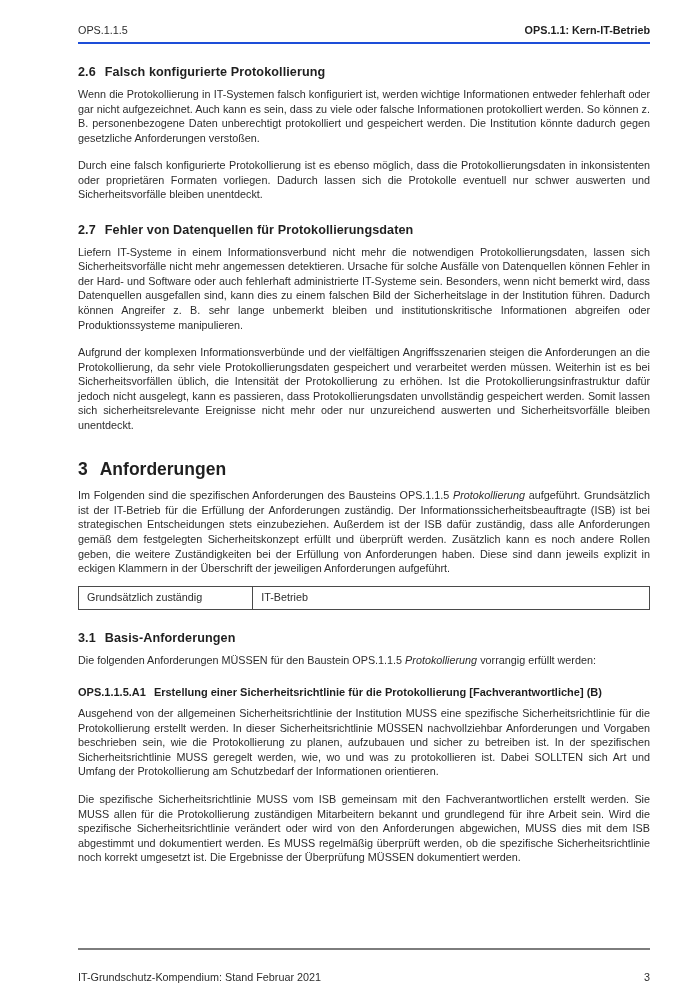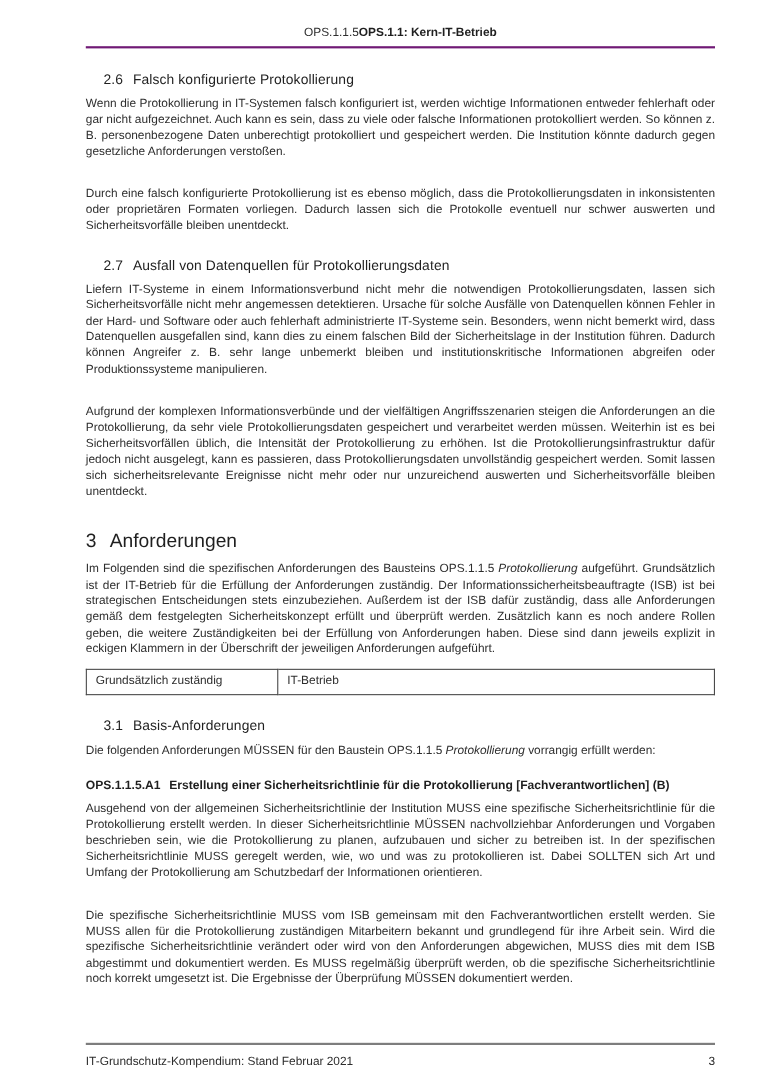--- a/index.html
+++ b/index.html
@@ -12,41 +12,41 @@
     overflow: hidden;
   }
   .page {
     position: absolute;
     left: 78px; right: 50px; top: 0; bottom: 0;
   }
   
   .doc-header {
     padding-top: 24px;
     display: flex;
-    justify-content: center;
+    justify-content: space-between;
     align-items: baseline;
     font-size: 10.8px;
-    border-bottom: 2px solid #701a75;
+    border-bottom: 2px solid #1d4ed8;
     padding-bottom: 6px;
   }
   .doc-header .doc-id { font-weight: normal; color: #2d2d2d; }
   .doc-header .chapter { font-weight: bold; color: #1f1f1f; }
 
   
   h2.sec {
     font-size: 12.6px;
-    font-weight: normal;
+    font-weight: bold;
     color: #1f1f1f;
-    margin: 21px 0 0 16px;
+    margin: 21px 0 0 0;
     letter-spacing: 0.1px;
   }
   h2.sec .num { margin-right: 9px; }
   h1.sec {
     font-size: 17.5px;
-    font-weight: normal;
+    font-weight: bold;
     color: #1f1f1f;
     margin: 27px 0 0 0;
   }
   h1.sec .num { margin-right: 12px; }
   h3.req {
     font-size: 11px;
     font-weight: bold;
     color: #1f1f1f;
     margin: 19px 0 0 0;
   }
@@ -54,21 +54,21 @@
 
   
   p.body {
     font-size: 10.8px;
     line-height: 14.55px;
     text-align: justify;
     margin: 8px 0 0 0;
     hyphens: auto;
     -webkit-hyphens: auto;
   }
-  p.body + p.body { margin-top: 24px; }
+  p.body + p.body { margin-top: 13px; }
   .it { font-style: italic; }
 
   
   table.resp {
     margin-top: 10px;
     width: 100%;
     border-collapse: collapse;
     font-size: 10.8px;
   }
   table.resp td {
@@ -78,21 +78,21 @@
     vertical-align: middle;
   }
   table.resp td.c1 { width: 30.5%; }
 
   
   .doc-footer {
     position: absolute;
     left: 0; right: 0;
     top: 948px;
     border-top: 2px solid #7d7d7d;
-    padding-top: 9px;
+    padding-top: 21px;
     display: flex;
     justify-content: space-between;
     font-size: 10.8px;
     color: #2d2d2d;
   }
 </style>
 </head>
 <body>
 
 <div class="page">
@@ -102,21 +102,21 @@
     <span class="chapter">OPS.1.1: Kern-IT-Betrieb</span>
   </div>
 
   <h2 class="sec">
     <span class="num">2.6</span><span>Falsch konfigurierte Protokollierung</span>
   </h2>
   <p class="body">Wenn die Protokollierung in IT-Systemen falsch konfiguriert ist, werden wichtige Informationen entweder fehlerhaft oder gar nicht aufgezeichnet. Auch kann es sein, dass zu viele oder falsche Informationen protokolliert werden. So können z. B. personenbezogene Daten unberechtigt protokolliert und gespeichert werden. Die Institution könnte dadurch gegen gesetzliche Anforderungen verstoßen.</p>
   <p class="body">Durch eine falsch konfigurierte Protokollierung ist es ebenso möglich, dass die Protokollierungsdaten in inkonsistenten oder proprietären Formaten vorliegen. Dadurch lassen sich die Protokolle eventuell nur schwer auswerten und Sicherheitsvorfälle bleiben unentdeckt.</p>
 
   <h2 class="sec">
-    <span class="num">2.7</span><span>Ausfall von Datenquellen für Protokollierungsdaten</span>
+    <span class="num">2.7</span><span>Fehler von Datenquellen für Protokollierungsdaten</span>
   </h2>
   <p class="body">Liefern IT-Systeme in einem Informationsverbund nicht mehr die notwendigen Protokollierungsdaten, lassen sich Sicherheitsvorfälle nicht mehr angemessen detektieren. Ursache für solche Ausfälle von Datenquellen können Fehler in der Hard- und Software oder auch fehlerhaft administrierte IT-Systeme sein. Besonders, wenn nicht bemerkt wird, dass Datenquellen ausgefallen sind, kann dies zu einem falschen Bild der Sicherheitslage in der Institution führen. Dadurch können Angreifer z. B. sehr lange unbemerkt bleiben und institutionskritische Informationen abgreifen oder Produktionssysteme manipulieren.</p>
 
   <p class="body">Aufgrund der komplexen Informationsverbünde und der vielfältigen Angriffsszenarien steigen die Anforderungen an die Protokollierung, da sehr viele Protokollierungsdaten gespeichert und verarbeitet werden müssen. Weiterhin ist es bei Sicherheitsvorfällen üblich, die Intensität der Protokollierung zu erhöhen. Ist die Protokollierungsinfrastruktur dafür jedoch nicht ausgelegt, kann es passieren, dass Protokollierungsdaten unvollständig gespeichert werden. Somit lassen sich sicherheitsrelevante Ereignisse nicht mehr oder nur unzureichend auswerten und Sicherheitsvorfälle bleiben unentdeckt.</p>
 
   <h1 class="sec">
     <span class="num">3</span><span>Anforderungen</span>
   </h1>
   <p class="body"><span>Im Folgenden sind die spezifischen Anforderungen des Bausteins OPS.1.1.5 </span><span class="it">Protokollierung</span><span> aufgeführt. Grundsätzlich ist der IT-Betrieb für die Erfüllung der Anforderungen zuständig. Der Informationssicherheitsbeauftragte (ISB) ist bei strategischen Entscheidungen stets einzubeziehen. Außerdem ist der ISB dafür zuständig, dass alle Anforderungen gemäß dem festgelegten Sicherheitskonzept erfüllt und überprüft werden. Zusätzlich kann es noch andere Rollen geben, die weitere Zuständigkeiten bei der Erfüllung von Anforderungen haben. Diese sind dann jeweils explizit in eckigen Klammern in der Überschrift der jeweiligen Anforderungen aufgeführt.</span></p>
 
@@ -128,21 +128,21 @@
       </tr>
     </tbody>
   </table>
 
   <h2 class="sec">
     <span class="num">3.1</span><span>Basis-Anforderungen</span>
   </h2>
   <p class="body"><span>Die folgenden Anforderungen MÜSSEN für den Baustein OPS.1.1.5 </span><span class="it">Protokollierung</span><span> vorrangig erfüllt werden:</span></p>
 
   <h3 class="req">
-    <span class="num">OPS.1.1.5.A1</span><span>Erstellung einer Sicherheitsrichtlinie für die Protokollierung [Fachverantwortlichen] (B)</span>
+    <span class="num">OPS.1.1.5.A1</span><span>Erstellung einer Sicherheitsrichtlinie für die Protokollierung [Fachverantwortliche] (B)</span>
   </h3>
   <p class="body">Ausgehend von der allgemeinen Sicherheitsrichtlinie der Institution MUSS eine spezifische Sicherheitsrichtlinie für die Protokollierung erstellt werden. In dieser Sicherheitsrichtlinie MÜSSEN nachvollziehbar Anforderungen und Vorgaben beschrieben sein, wie die Protokollierung zu planen, aufzubauen und sicher zu betreiben ist. In der spezifischen Sicherheitsrichtlinie MUSS geregelt werden, wie, wo und was zu protokollieren ist. Dabei SOLLTEN sich Art und Umfang der Protokollierung am Schutzbedarf der Informationen orientieren.</p>
   <p class="body">Die spezifische Sicherheitsrichtlinie MUSS vom ISB gemeinsam mit den Fachverantwortlichen erstellt werden. Sie MUSS allen für die Protokollierung zuständigen Mitarbeitern bekannt und grundlegend für ihre Arbeit sein. Wird die spezifische Sicherheitsrichtlinie verändert oder wird von den Anforderungen abgewichen, MUSS dies mit dem ISB abgestimmt und dokumentiert werden. Es MUSS regelmäßig überprüft werden, ob die spezifische Sicherheitsrichtlinie noch korrekt umgesetzt ist. Die Ergebnisse der Überprüfung MÜSSEN dokumentiert werden.</p>
 
   <div class="doc-footer">
     <span>IT-Grundschutz-Kompendium: Stand Februar 2021</span>
     <span>3</span>
   </div>
 
 </div>

